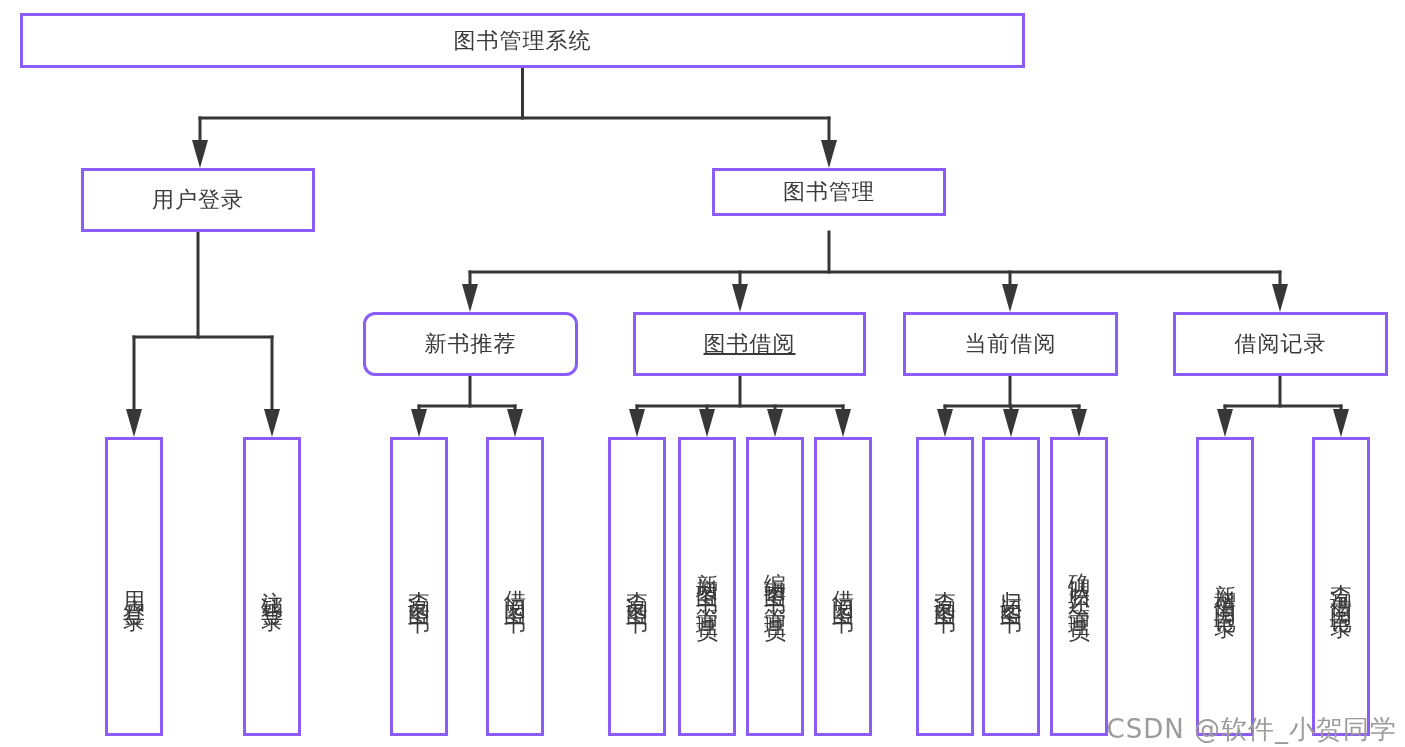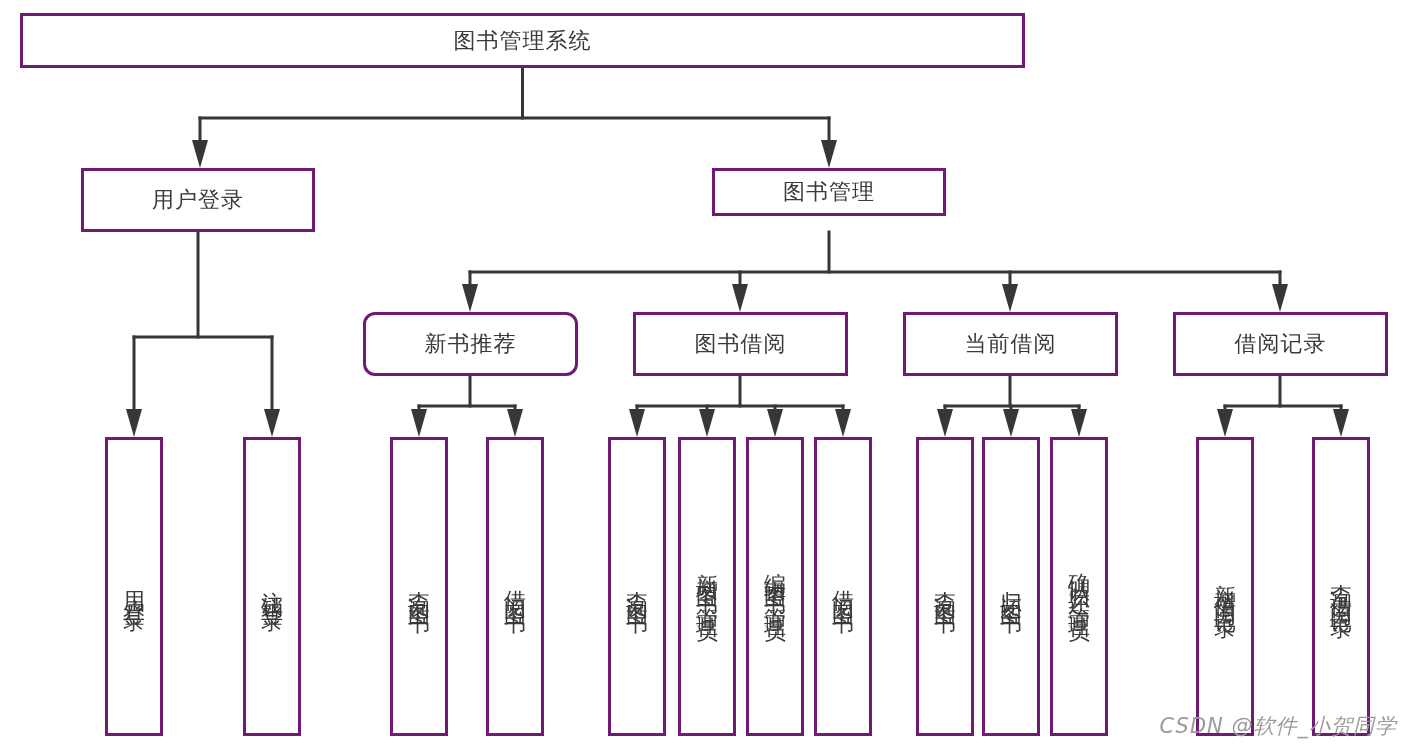--- a/index.html
+++ b/index.html
@@ -7,45 +7,44 @@
     position:relative;
     width:1405px;height:747px;
     background:#ffffff;
     font-family:"DejaVu Sans","Liberation Sans",sans-serif;
     overflow:hidden;
   }
   #connectors{position:absolute;left:0;top:0;z-index:1;}
   .hbox,.vbox{
     position:absolute;
     box-sizing:border-box;
-    border:3px solid #701a75;
+    border:3px solid #8b5cf6;
     background:#ffffff;
     color:#3a3a3a;
     display:flex;align-items:center;justify-content:center;
     z-index:2;
   }
   .hbox{font-size:22px;letter-spacing:1px;}
   .vbox{
     width:58px;top:437px;height:299px;
     writing-mode:vertical-rl;
     text-orientation:mixed;
     font-size:22px;
     letter-spacing:7px;
     line-height:1;
     text-align:center;
   }
   #watermark{
     position:absolute;
     top:712px;right:8px;
-    font-size:21px;
+    font-size:26px;
     letter-spacing:1px;
     color:#9b9b9b;
     z-index:5;
     white-space:nowrap;
-    font-style:italic;
   }
 </style>
 </head>
 <body>
 
 <div id="canvas">
 
   <svg id="connectors" width="1405" height="747" viewBox="0 0 1405 747">
     <g stroke="#373737" stroke-width="3" fill="none" stroke-linecap="square">
 
@@ -114,21 +113,21 @@
       <polygon points="1333,409 1349,409 1341,437"></polygon>
     </g>
   </svg>
 
   <div class="hbox" style="left:20px;top:13px;width:1005px;height:55px;">图书管理系统</div>
 
   <div class="hbox" style="left:81px;top:168px;width:234px;height:64px;">用户登录</div>
   <div class="hbox" style="left:712px;top:168px;width:234px;height:48px;">图书管理</div>
 
   <div class="hbox" style="left:363px;top:312px;width:215px;height:64px;border-radius:12px;">新书推荐</div>
-  <div class="hbox" style="left:633px;top:312px;width:215px;height:64px;">图书借阅</div>
+  <div class="hbox" style="left:633px;top:312px;width:233px;height:64px;text-decoration:underline;">图书借阅</div>
   <div class="hbox" style="left:903px;top:312px;width:215px;height:64px;">当前借阅</div>
   <div class="hbox" style="left:1173px;top:312px;width:215px;height:64px;">借阅记录</div>
 
   <div class="vbox" style="left:105px;">用户登录</div>
   <div class="vbox" style="left:243px;">注销登录</div>
 
   <div class="vbox" style="left:390px;">查询图书</div>
   <div class="vbox" style="left:486px;">借阅图书</div>
 
   <div class="vbox" style="left:608px;">查询图书</div>

